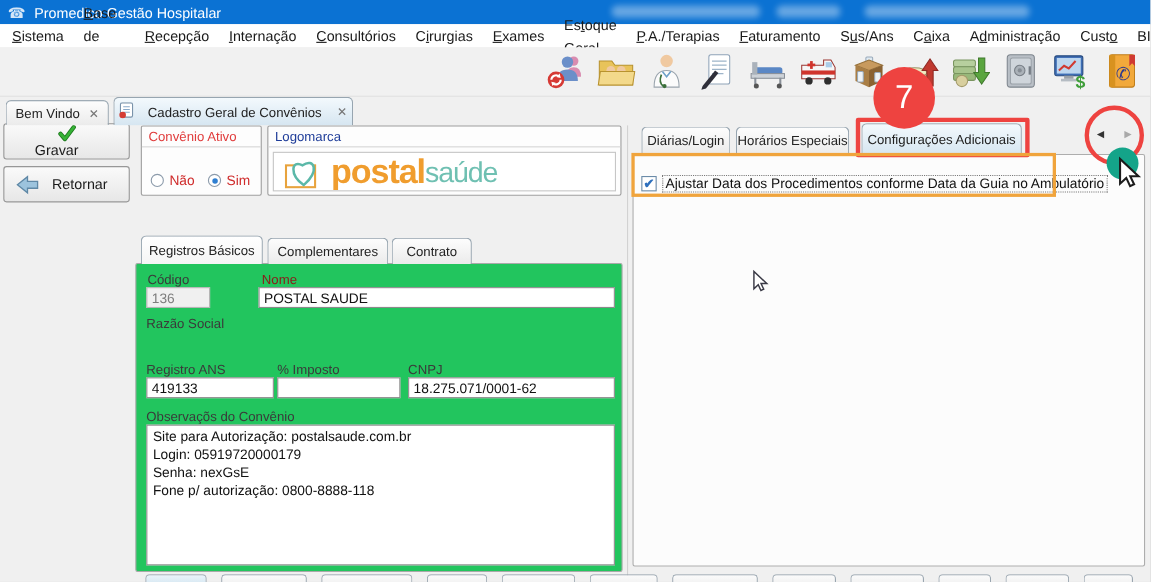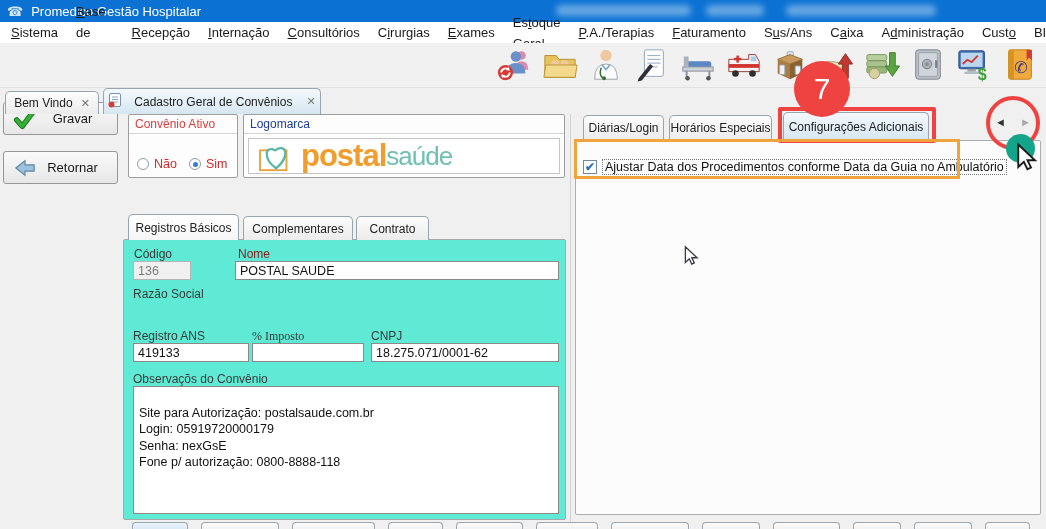--- a/index.html
+++ b/index.html
@@ -33,26 +33,26 @@
 
   
   .side-btn{position:absolute;left:3px;width:115px;height:33px;border:1px solid #979797;border-radius:3px;
             background:linear-gradient(#fafafa,#e7e7e7);display:flex;align-items:center;font-size:13px;color:#1a1a1a;}
   .side-btn svg{width:22px;height:22px;margin:0 10px 0 10px;}
   .side-btn span.lbl{flex:1;text-align:center;margin-right:18px;}
 
   
   .gbox{position:absolute;background:#fdfdfd;border:1px solid #9e9e9e;border-radius:2px;}
   .gtitle{height:19px;line-height:18px;padding:0 6px;border-bottom:1px solid #d4d4d4;font-size:12px;}
-  .panel{position:absolute;background:#5eead4;border:1px solid #a9a9a9;border-radius:2px;}
+  .panel{position:absolute;background:#22c55e;border:1px solid #a9a9a9;border-radius:2px;}
   .flabel{position:absolute;font-size:12px;color:#3a3a3a;white-space:nowrap;}
   .tbox{position:absolute;border:1px solid #8a8a8a;background:#fff;font:12.5px "Liberation Sans",sans-serif;
         padding:1px 4px;color:#111;}
   .tbox:disabled{background:#f0f0f0;color:#7d7d7d;border-color:#b5b5b5;}
-  textarea.tbox{resize:none;line-height:1.3;padding:18px 5px;}
+  textarea.tbox{resize:none;line-height:1.3;padding:2px 5px;}
 
   
   .radio{display:inline-flex;align-items:center;gap:5px;font-size:12.5px;color:#cf2b2b;}
   .rdot{width:12px;height:12px;border-radius:50%;border:1px solid #8c9bab;background:#fff;position:relative;}
   .rdot.sel::after{content:"";position:absolute;left:2.5px;top:2.5px;width:5px;height:5px;border-radius:50%;background:#2f7fd1;}
   .cbox{width:14px;height:14px;border:1px solid #6b8ba8;background:#fff;display:inline-flex;align-items:center;
         justify-content:center;font-size:12px;color:#2d6fbd;font-weight:bold;line-height:1;}
   .cb-label{font-size:12.5px;color:#111;border:1px dotted #777;padding:0 2px;white-space:nowrap;}
 
   
@@ -241,21 +241,21 @@
             <line x1="4" y1="4" x2="10" y2="4" stroke="#88a8c8"></line>
             <line x1="4" y1="6.5" x2="10" y2="6.5" stroke="#88a8c8"></line>
             <line x1="4" y1="9" x2="10" y2="9" stroke="#88a8c8"></line>
             <circle cx="3.5" cy="11.5" r="3" fill="#d53d35"></circle>
           </svg></span>
         <span>Cadastro Geral de Convênios</span>
         <span class="close">✕</span>
       </div>
     </div>
 
-  <div class="side-btn" style="top:102px;">
+  <div class="side-btn" style="top:112px;flex-direction:column;">
     <svg viewBox="0 0 24 24">
       <path d="M3 13 l6 7 L21 4" fill="none" stroke="#1f7a1f" stroke-width="6" stroke-linecap="round" stroke-linejoin="round"></path>
       <path d="M3 13 l6 7 L21 4" fill="none" stroke="#35b235" stroke-width="3.6" stroke-linecap="round" stroke-linejoin="round"></path>
     </svg>
     <span class="lbl">Gravar</span>
   </div>
   <div class="side-btn" style="top:151px;">
     <svg viewBox="0 0 24 24">
       <path d="M2 12 L12 4 v4.6 h10 v6.8 h-10 V20 Z" fill="#9cc3dd" stroke="#5f88a6" stroke-width="1.3"></path>
     </svg>
@@ -301,21 +301,21 @@
   <div class="panel" style="left:123px;top:239px;width:443px;height:281px;">
     <span class="flabel" style="left:10px;top:7px;">Código</span>
     <input class="tbox" style="left: 9px; top: 21px; width: 58px; height: 19px;" disabled="" value="136">
     <span class="flabel" style="left:114px;top:7px;color:#8b1a1a;">Nome</span>
     <input class="tbox" style="left: 111px; top: 21px; width: 324px; height: 19px;" value="POSTAL SAUDE">
 
     <span class="flabel" style="left:9px;top:47px;">Razão Social</span>
 
     <span class="flabel" style="left:9px;top:89px;">Registro ANS</span>
     <input class="tbox" style="left: 9px; top: 103px; width: 116px; height: 19px;" value="419133">
-    <span class="flabel" style="left:128px;top:89px;font-family:Liberation Serif, serif;">% Imposto</span>
+    <span class="flabel" style="left:128px;top:89px;">% Imposto</span>
     <input class="tbox" style="left: 128px; top: 103px; width: 112px; height: 19px;" value="">
     <span class="flabel" style="left:247px;top:89px;">CNPJ</span>
     <input class="tbox" style="left: 247px; top: 103px; width: 188px; height: 19px;" value="18.275.071/0001-62">
 
     <span class="flabel" style="left:9px;top:132px;">Observaçõs do Convênio</span>
     <textarea class="tbox" style="left: 9px; top: 146px; width: 426px; height: 128px;">Site para Autorização: postalsaude.com.br
 Login: 05919720000179
 Senha: nexGsE
 Fone p/ autorização: 0800-8888-118</textarea>
   </div>

